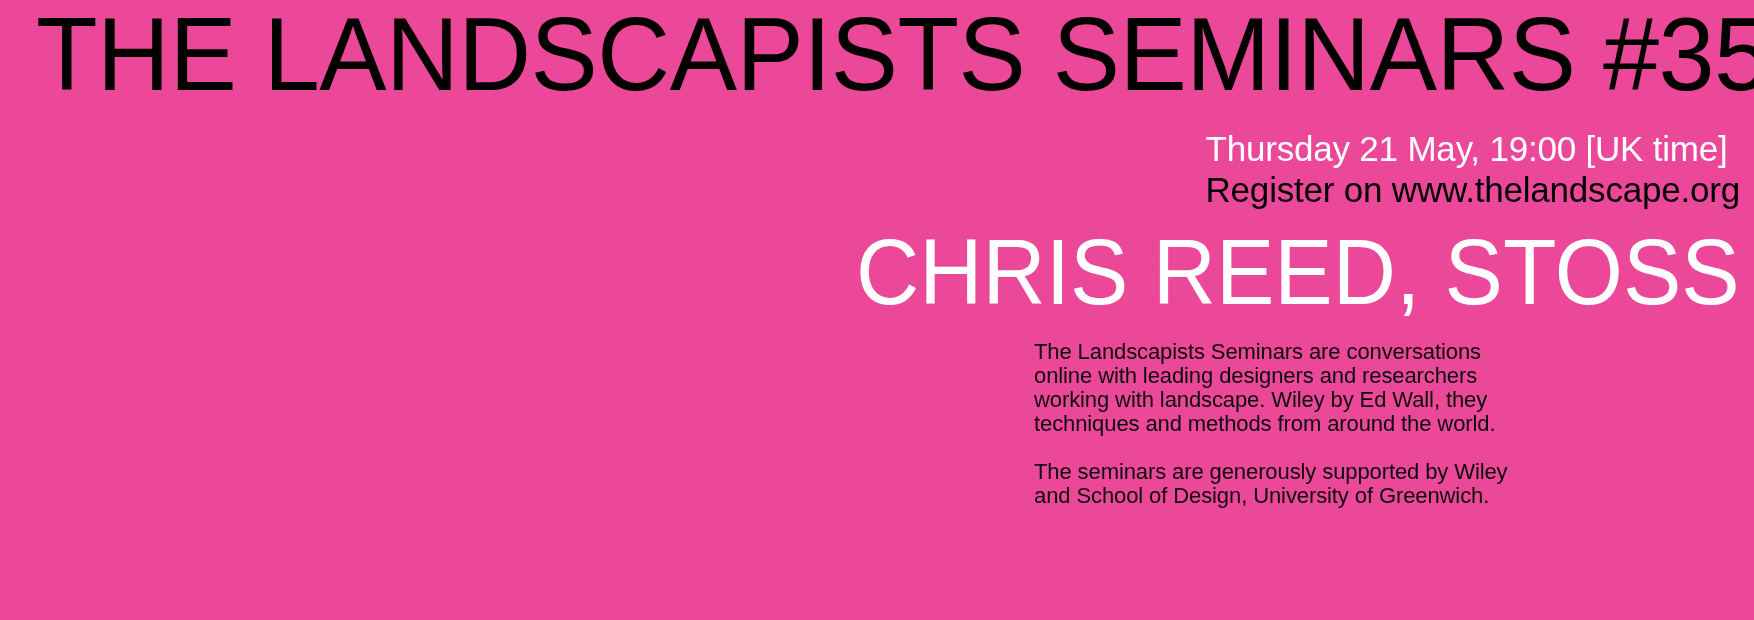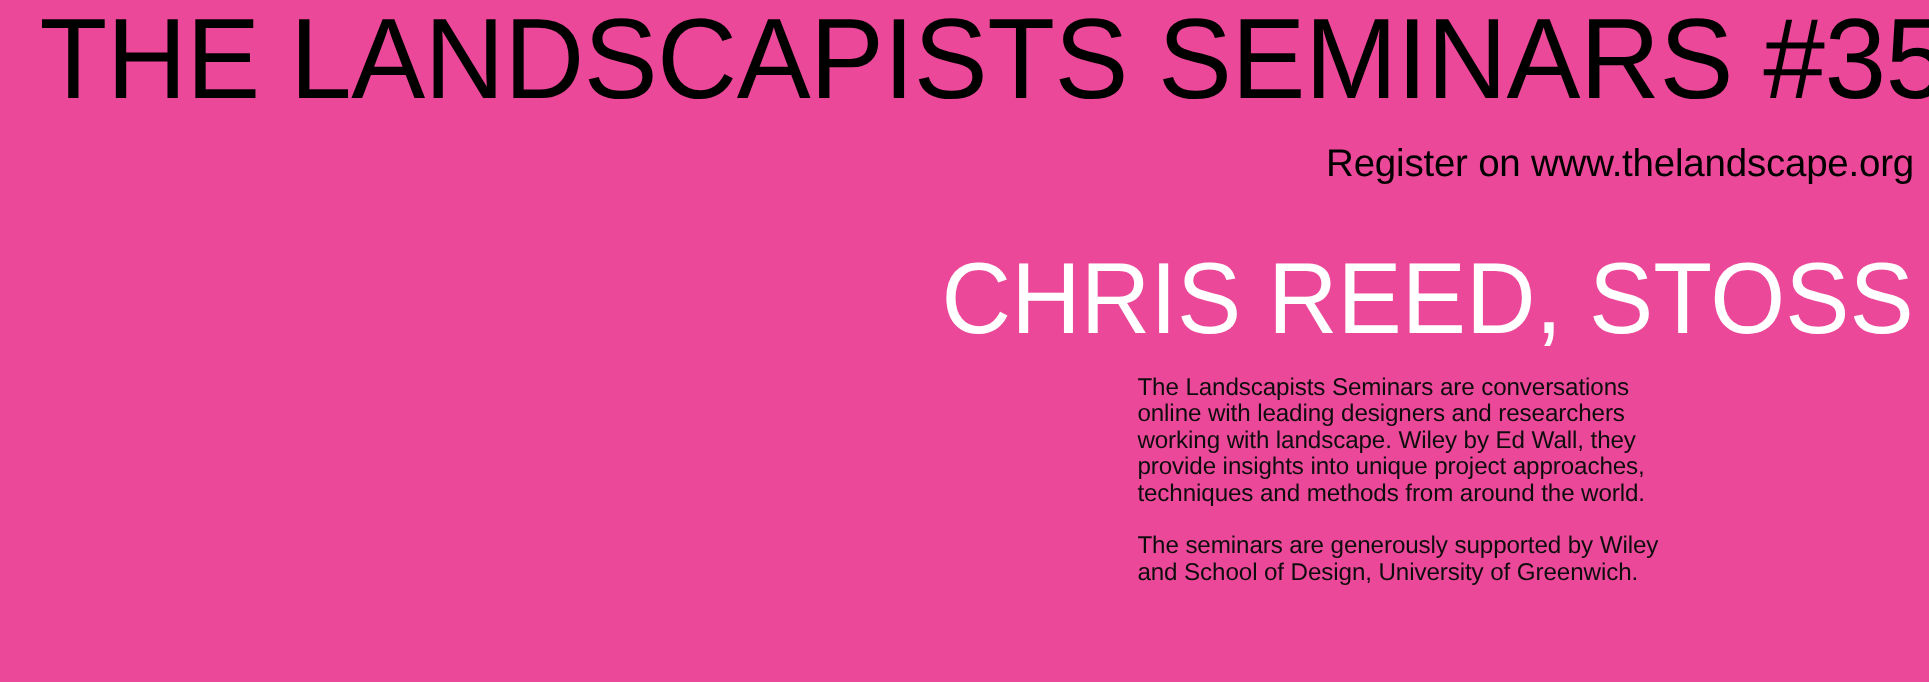--- a/index.html
+++ b/index.html
@@ -92,32 +92,32 @@
   }
 </style>
 </head>
 <body>
 
 <div id="poster">
 
   <div class="title" style="transform: scaleX(0.969257);">THE LANDSCAPISTS SEMINARS #35</div>
 
   <div class="meta-block">
+    <span class="meta-date">Thursday 21 May, 19:00 [UK time]</span>
     <span class="meta-register">Register on www.thelandscape.org</span>
   </div>
 
   <div class="speaker" style="transform-origin: right top; transform: scaleX(0.951561);">CHRIS REED, STOSS</div>
 
   <div class="body-block">
 
     <p class="body-para">
       <span class="body-line">The Landscapists Seminars are conversations</span>
       <span class="body-line">online with leading designers and researchers</span>
       <span class="body-line">working with landscape. Wiley by Ed Wall, they</span>
-      <span class="body-line">provide insights into unique project approaches,</span>
       <span class="body-line">techniques and methods from around the world.</span>
     </p>
 
     <p class="body-para">
       <span class="body-line">The seminars are generously supported by Wiley</span>
       <span class="body-line">and School of Design, University of Greenwich.</span>
     </p>
 
   </div>
 

